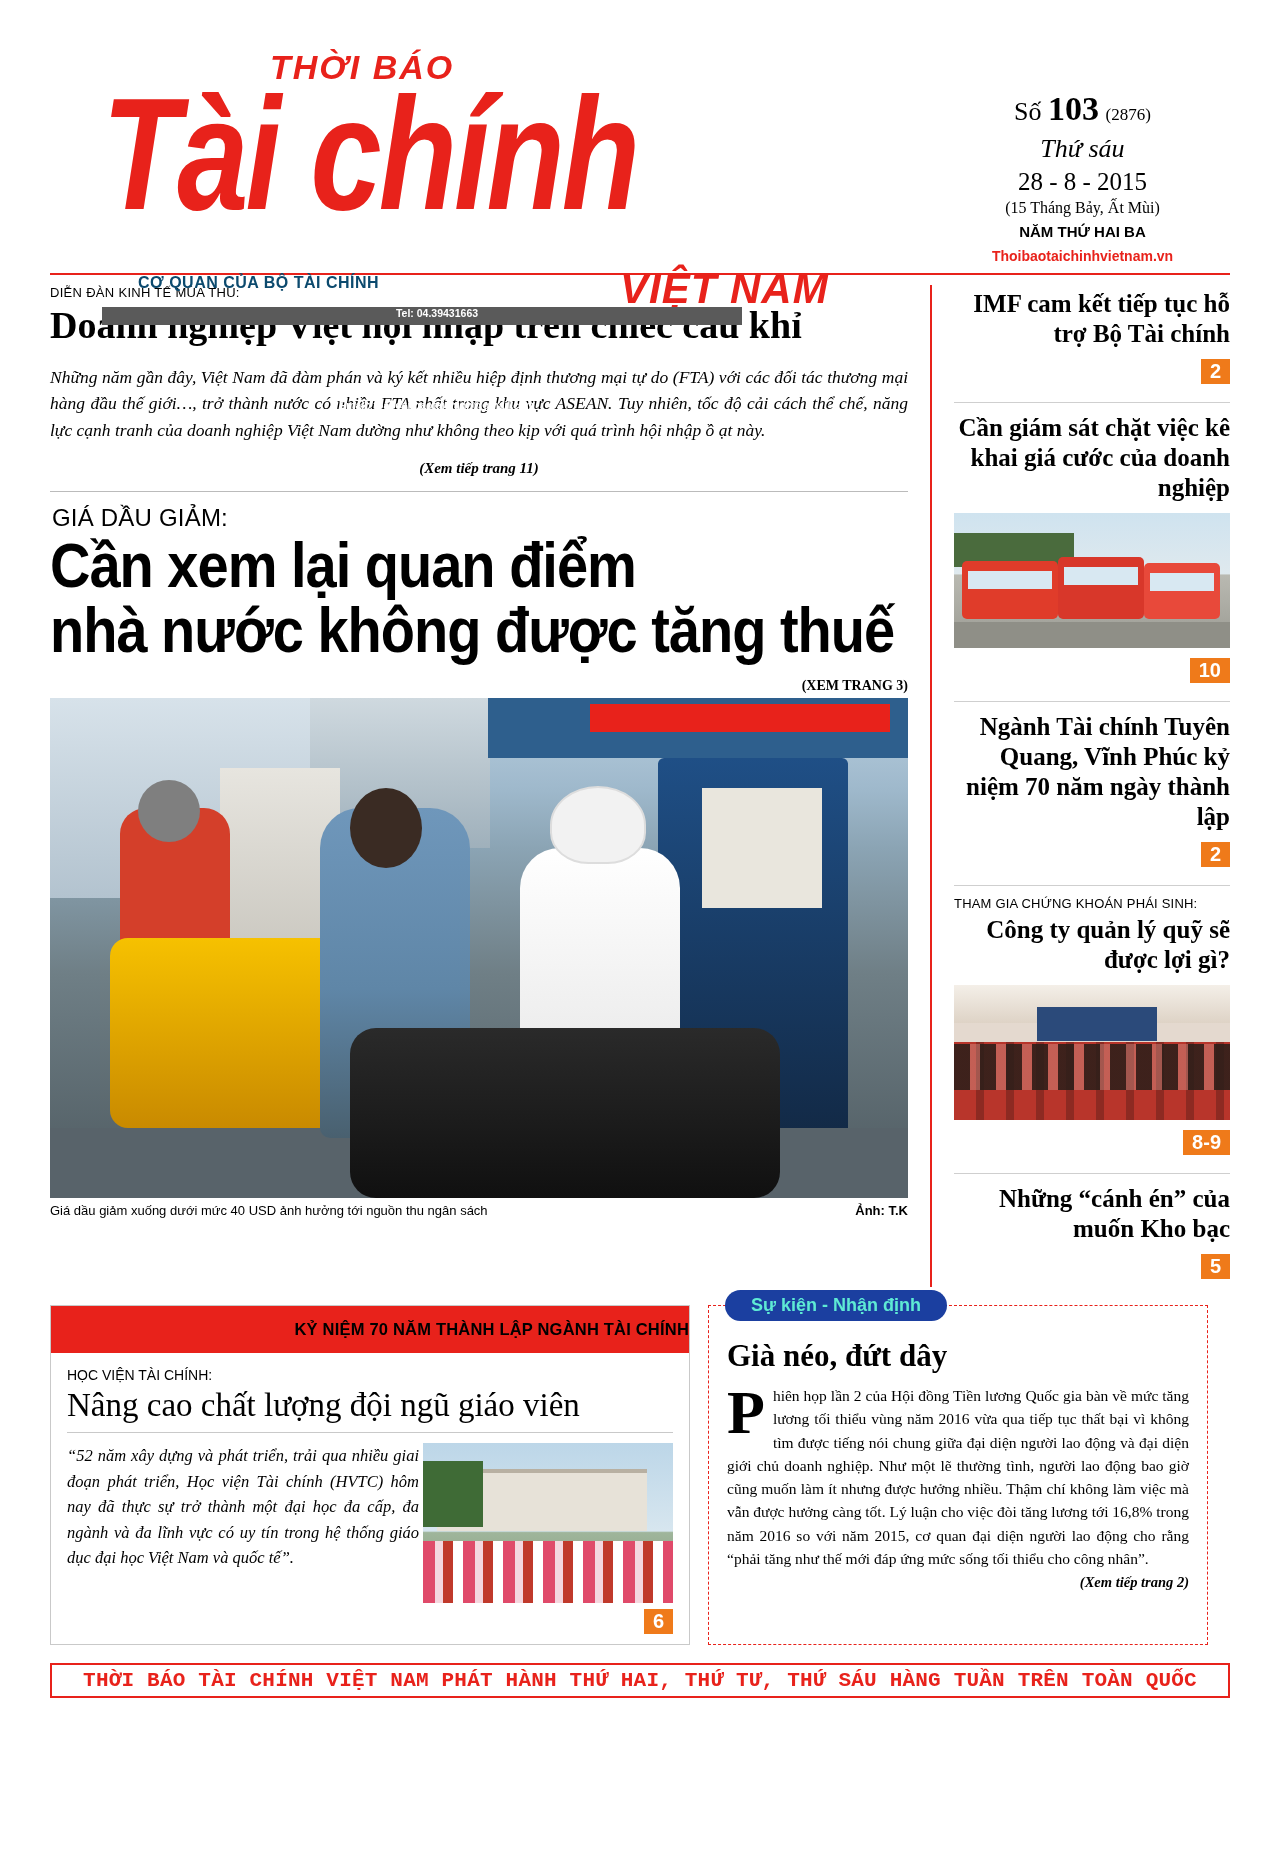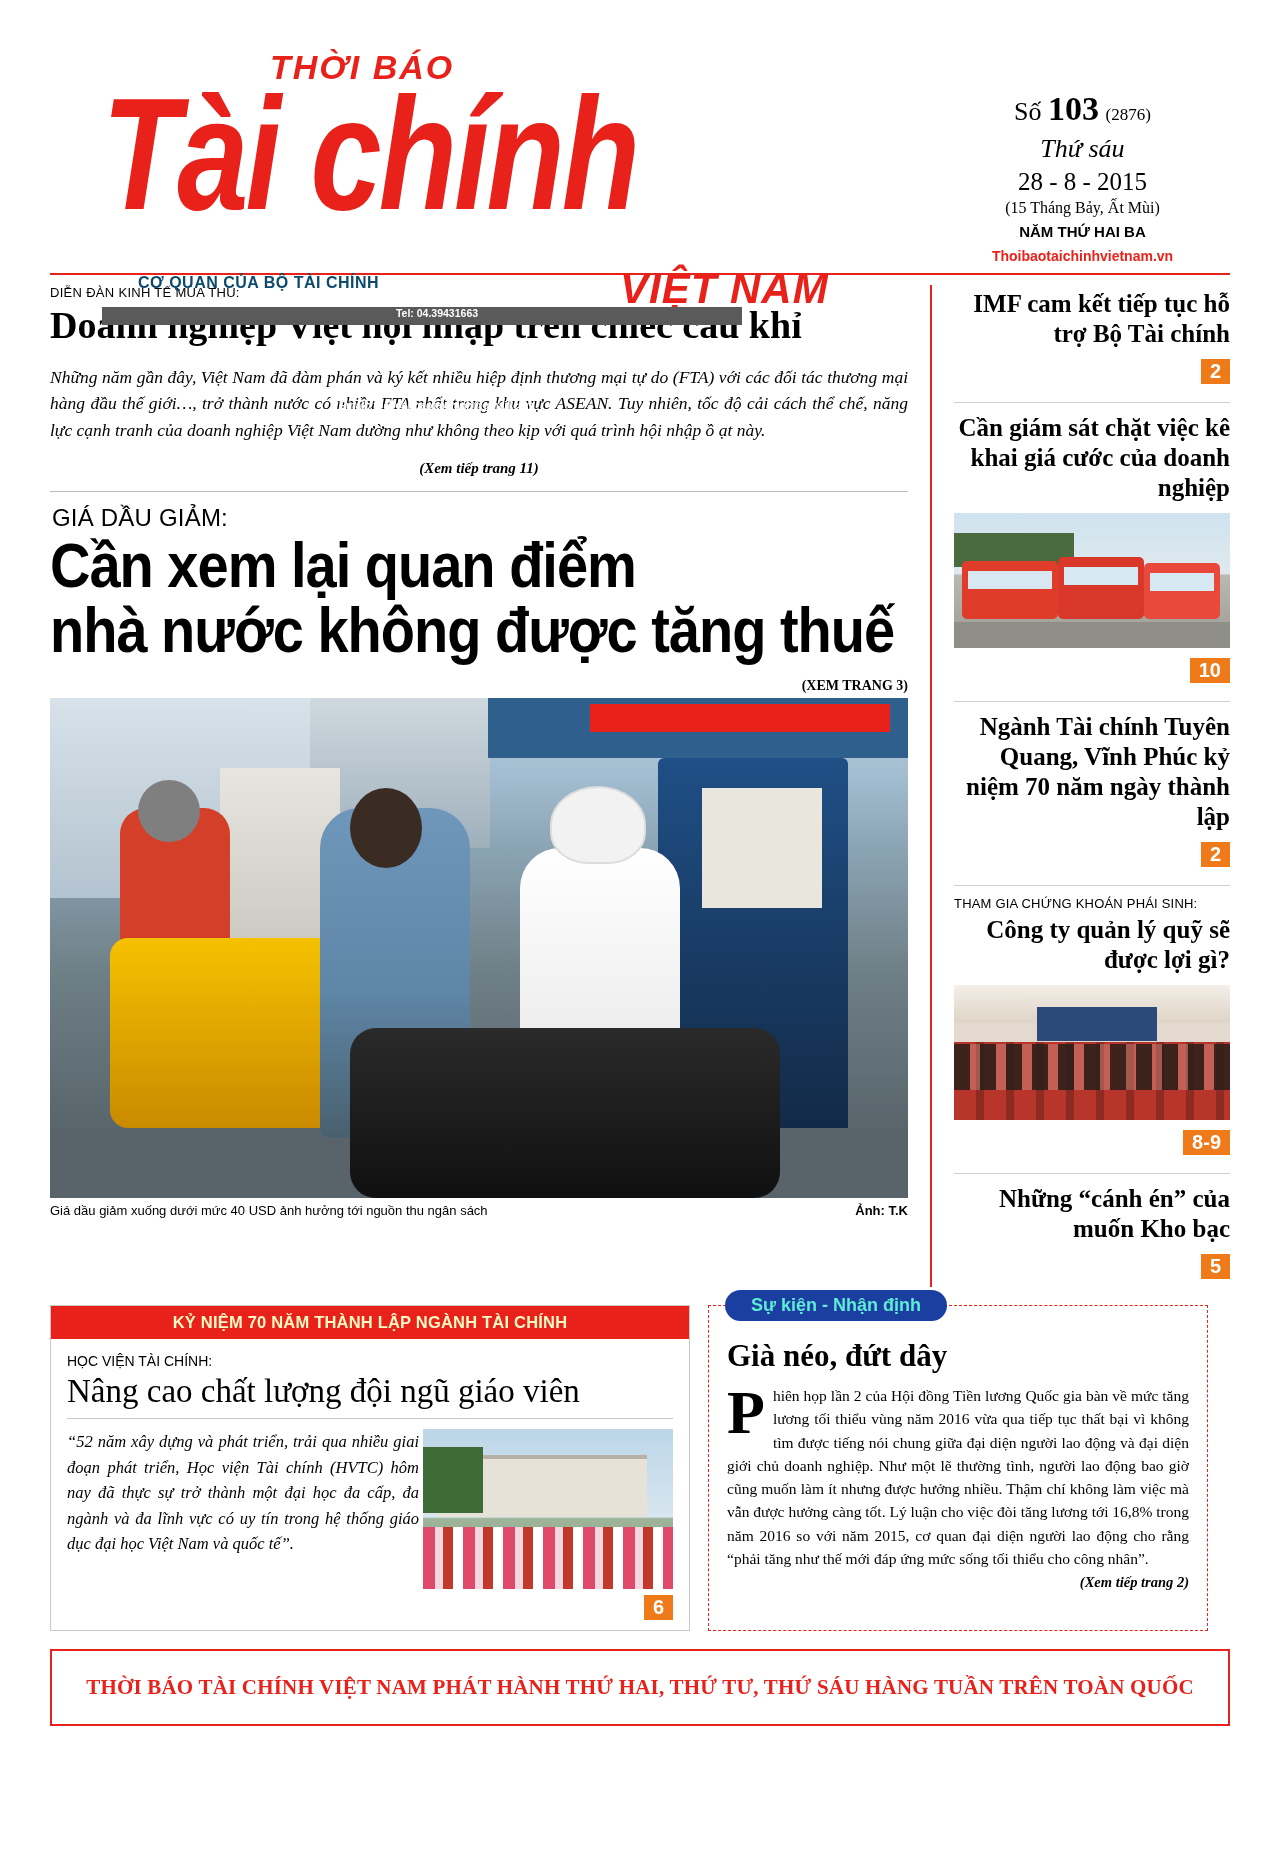--- a/index.html
+++ b/index.html
@@ -206,23 +206,23 @@
   .conf-photo { position:relative; overflow:hidden; height: 135px; background:#e4d9cf; }
   .conf-ceiling { position:absolute; left:0; top:0; width:100%; height:38px; background:linear-gradient(180deg,#f4efe8,#ded3c6); }
   .conf-screen { position:absolute; left:30%; top:22px; width:120px; height:34px; background:#2b4a7a; }
   .conf-chairs { position:absolute; left:0; bottom:0; width:100%; height:78px; background:repeating-linear-gradient(90deg,#b8352b 0 22px,#8d2a22 22px 30px); }
   .conf-people { position:absolute; left:0; bottom:30px; width:100%; height:46px; background:repeating-linear-gradient(90deg,rgba(40,30,25,.85) 0 16px, rgba(230,220,210,.25) 16px 26px); }
 
   
   .bottom { display: flex; gap: 18px; margin-top: 18px; }
   .box-left { width: 640px; border: 1px solid #c9c9c9; }
   .box-left-head {
-    background: #e8221b; color: #fef9c3; text-align: center;
+    background: #e8221b; color: #000000; text-align: right;
     font-family: "Liberation Sans", sans-serif; font-weight: bold; font-size: 16.5px;
-    padding: 7px 0; letter-spacing: .2px;
+    padding: 14px 0; letter-spacing: .2px;
   }
   .box-left-body { padding: 14px 16px 10px 16px; }
   .hv-kicker { font-family:"Liberation Sans", sans-serif; font-size: 14px; margin-bottom: 4px;}
   .hv-title { font-family:"Liberation Serif", serif; font-weight: normal; font-size: 33px; margin: 0 0 8px 0;}
   .hv-hr { border-top:1px solid #c9c9c9; margin: 8px 0 10px 0;}
   .hv-flow { display:flex; gap: 4px; }
   .hv-text { font-style: italic; font-size: 16.5px; line-height: 1.55; text-align: justify; flex: 1;}
   .hv-photo { width: 250px; height: 160px; position: relative; overflow:hidden; background:#dfe6e8; flex: none;}
   .hv-sky { position:absolute; inset:0; background:linear-gradient(180deg,#bcd6e8 0%,#d7e6ef 55%,#9fb59b 56%,#7d9a78 100%); }
   .hv-build { position:absolute; left:14px; top:26px; width:210px; height:62px; background:#e7e2d8; border-top:4px solid #b8b0a2;}
@@ -245,22 +245,22 @@
   .sk-body { font-size: 15.5px; line-height: 1.5; text-align: justify; }
   .sk-body .dropcap {
     float: left; font-size: 62px; line-height: 48px; font-weight: bold;
     padding: 4px 8px 0 0; font-family: "Liberation Serif", serif;
   }
   .sk-foot { font-weight:bold; font-style: italic; font-size: 14.5px; text-align:right; margin-top: 4px;}
 
   
   .footer {
     margin-top: 18px; border: 2px solid #e8221b; text-align: center;
-    color: #e8221b; font-family: Liberation Serif, serif; font-weight: bold;
-    font-size: 21px; padding: 24px 0; letter-spacing: .2px;
+    color: #e8221b; font-family: Liberation Mono, monospace; font-weight: bold;
+    font-size: 21px; padding: 4px 0; letter-spacing: .2px;
   }
 </style>
 </head>
 <body>
 
 <div class="page">
 
   <div class="masthead">
     <div class="mast-left">
       <div class="thoibao">THỜI BÁO</div>

